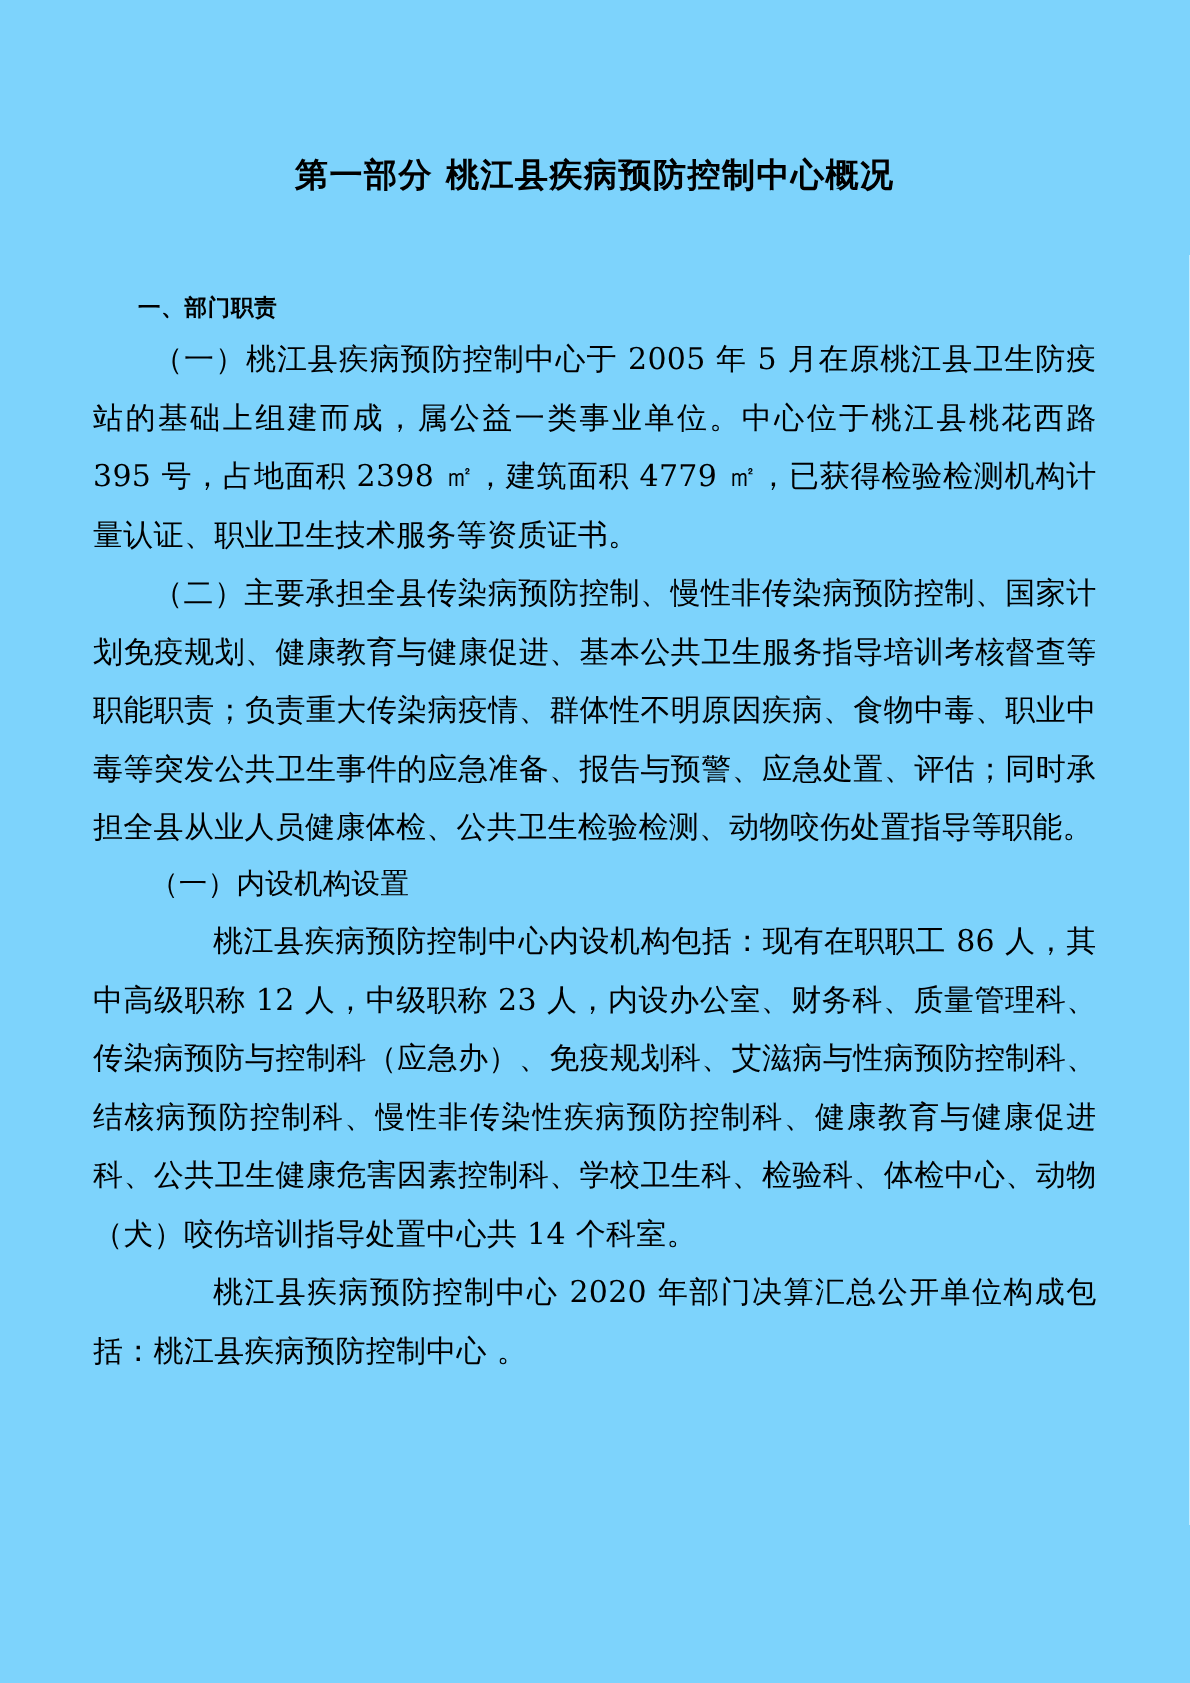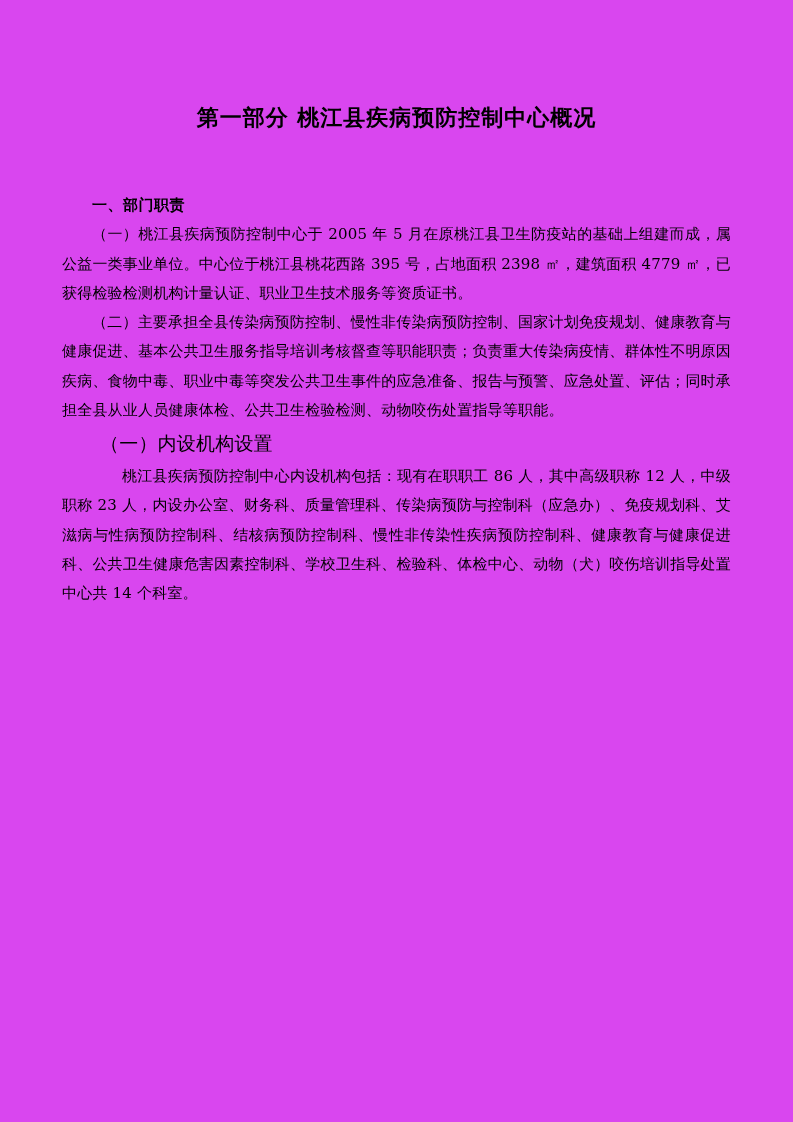--- a/index.html
+++ b/index.html
@@ -3,21 +3,21 @@
 <meta charset="utf-8">
 <style>
   html, body {
     margin: 0;
     padding: 0;
     background: #ffffff;
   }
   .page {
     width: 793px;
     height: 1122px;
-    background: #d946ef;
+    background: #7dd3fc;
     position: relative;
     box-sizing: border-box;
     padding: 88px 62px 60px 62px;
     font-family: "DejaVu Serif", "Liberation Serif", serif;
     color: #000000;
     overflow: hidden;
   }
   .doc-title {
     text-align: center;
     font-size: 22px;
@@ -30,21 +30,21 @@
   .spacer-lg { height: 56px; }
   .heading {
     font-size: 15px;
     font-weight: bold;
     line-height: 1.95;
     text-indent: 2em;
     margin: 0;
     letter-spacing: 0.5px;
   }
   .para {
-    font-size: 15px;
+    font-size: 20px;
     line-height: 1.95;
     margin: 0;
     text-indent: 2em;
     text-align: justify;
     text-justify: inter-ideograph;
     letter-spacing: 0.2px;
   }
   .para-indent-wide {
     text-indent: 4em;
   }
@@ -70,14 +70,15 @@
   <p class="para">（一）桃江县疾病预防控制中心于 2005 年 5 月在原桃江县卫生防疫站的基础上组建而成，属公益一类事业单位。中心位于桃江县桃花西路 395 号，占地面积 2398 ㎡，建筑面积 4779 ㎡，已获得检验检测机构计量认证、职业卫生技术服务等资质证书。</p>
 
   <p class="para">（二）主要承担全县传染病预防控制、慢性非传染病预防控制、国家计划免疫规划、健康教育与健康促进、基本公共卫生服务指导培训考核督查等职能职责；负责重大传染病疫情、群体性不明原因疾病、食物中毒、职业中毒等突发公共卫生事件的应急准备、报告与预警、应急处置、评估；同时承担全县从业人员健康体检、公共卫生检验检测、动物咬伤处置指导等职能。</p>
 
 
   <p class="subheading">（一）内设机构设置</p>
 
   <p class="para para-indent-wide">桃江县疾病预防控制中心内设机构包括：现有在职职工 86 人，其中高级职称 12 人，中级职称 23 人，内设办公室、财务科、质量管理科、传染病预防与控制科（应急办）、免疫规划科、艾滋病与性病预防控制科、结核病预防控制科、慢性非传染性疾病预防控制科、健康教育与健康促进科、公共卫生健康危害因素控制科、学校卫生科、检验科、体检中心、动物（犬）咬伤培训指导处置中心共 14 个科室。</p>
 
 
+  <p class="para para-indent-wide">桃江县疾病预防控制中心 2020 年部门决算汇总公开单位构成包括：桃江县疾病预防控制中心 。</p>
 
 </div>
 
 </body></html>

